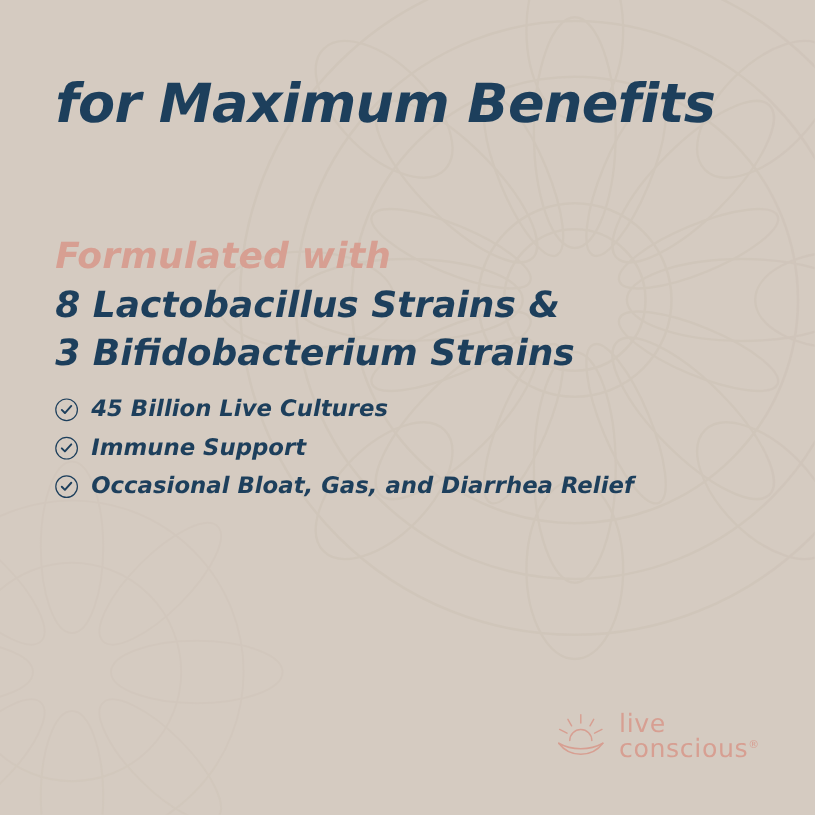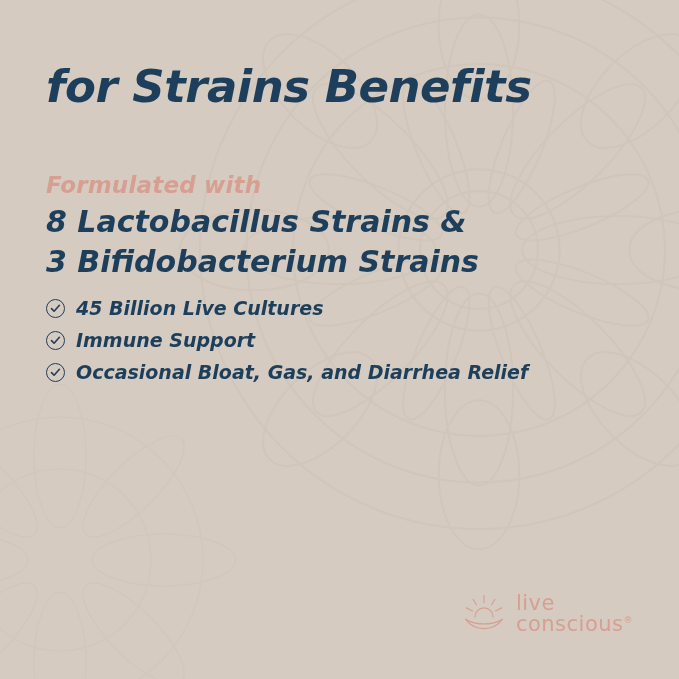--- a/index.html
+++ b/index.html
@@ -57,26 +57,26 @@
     letter-spacing: -0.5px;
     margin: 0;
     font-style: italic;
   }
   .headline .line {
     display: block;
     white-space: nowrap;
   }
 
   .formulated {
-    margin-top: 56px;
+    margin-top: 80px;
     color: #d79f92;
     font-family: "DejaVu Sans", sans-serif;
     font-weight: bold;
     font-style: italic;
-    font-size: 23px;
+    font-size: 30px;
     letter-spacing: 0.2px;
   }
 
   .strains {
     margin-top: 4px;
     color: #1d3f5c;
     font-family: "DejaVu Sans", sans-serif;
     font-weight: bold;
     font-style: italic;
     font-size: 30px;
@@ -218,21 +218,21 @@
         <ellipse cx="200" cy="280" rx="18" ry="52"></ellipse>
         <ellipse cx="120" cy="200" rx="52" ry="18"></ellipse>
         <ellipse cx="280" cy="200" rx="52" ry="18"></ellipse>
       </g>
     </g>
   </svg>
 
   <div class="content">
 
     <h1 class="headline">
-      <span class="line">for Strains Benefits</span>
+      <span class="line">for Maximum Benefits</span>
     </h1>
 
     <div class="formulated">Formulated with</div>
 
     <div class="strains">
       <span class="line">8 Lactobacillus Strains &amp;</span>
       <span class="line">3 Bifidobacterium Strains</span>
     </div>
 
     <ul class="benefits">

